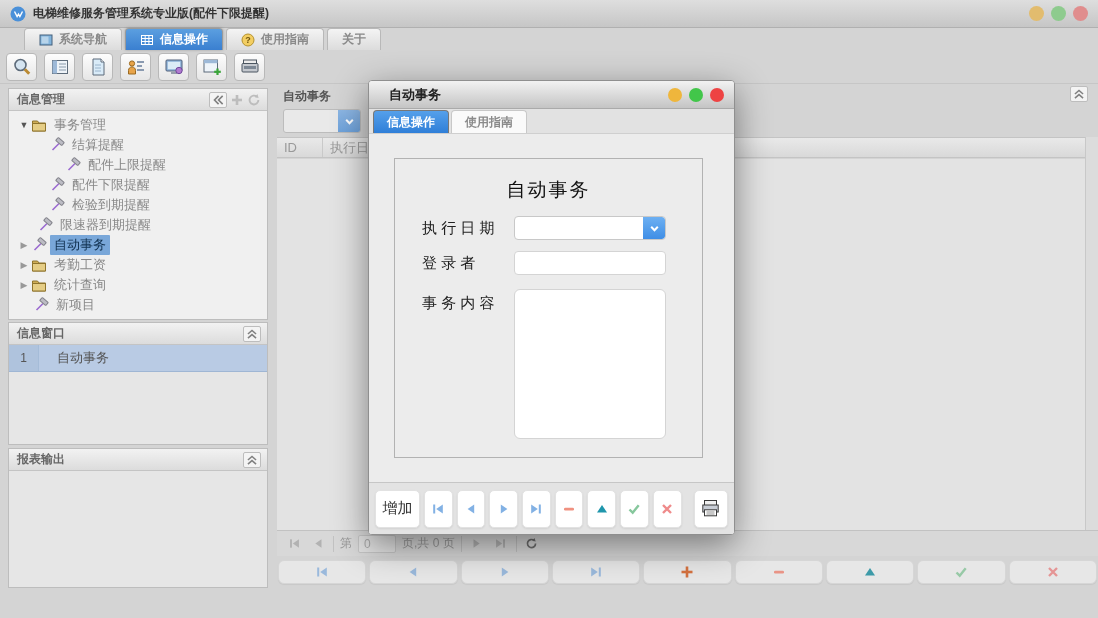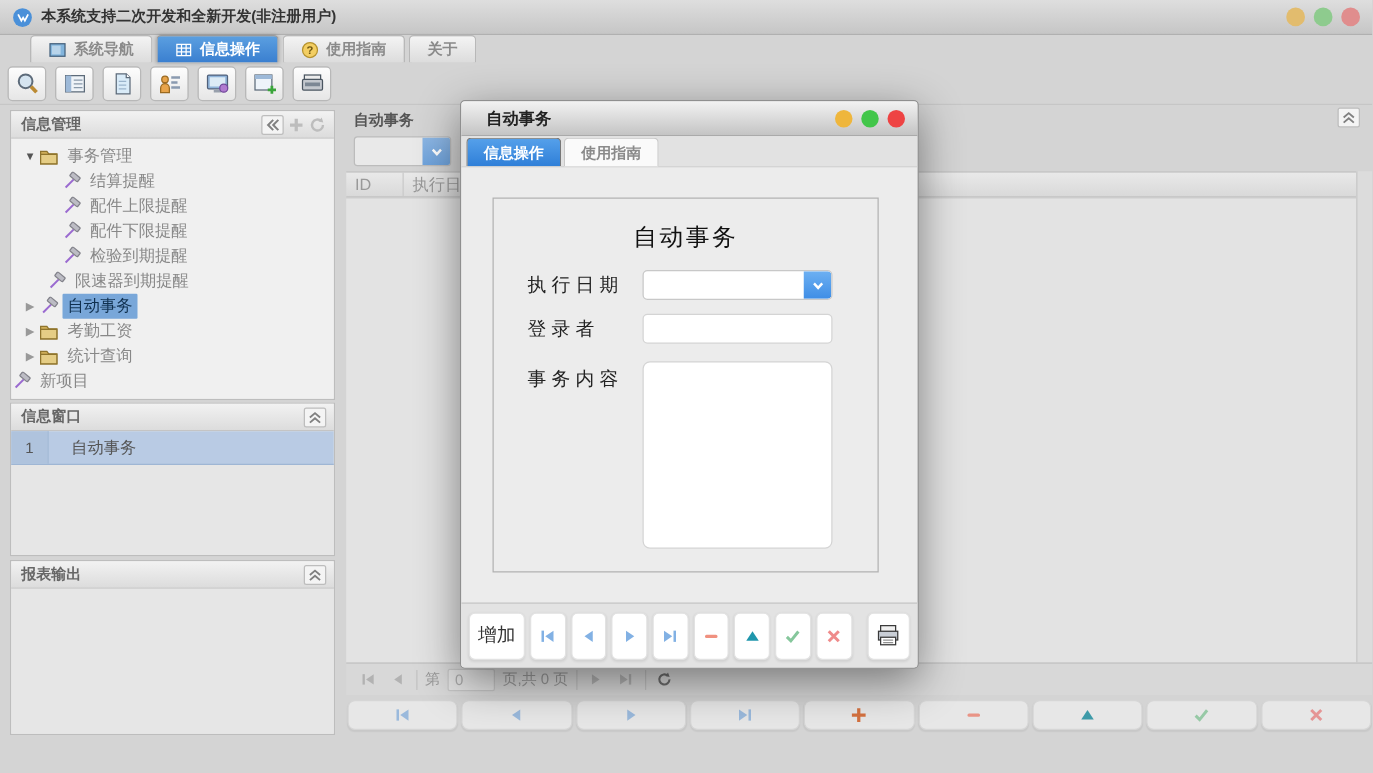--- a/index.html
+++ b/index.html
@@ -117,21 +117,21 @@
 
 <div id="app">
 
   <div class="titlebar">
     <span class="app-logo">
         <svg viewBox="0 0 16 16">
           <circle cx="8" cy="8" r="7.5" fill="#4a90d9"></circle>
           <path d="M4.5 5.5l2.6 5 1.4-2.4 1.4 2.4 2.6-5" stroke="#fff" stroke-width="1.4" fill="none"></path>
         </svg>
       </span>
-    <span class="win-title">本系统支持二次开发和全新开发(非注册用户)</span>
+    <span class="win-title">电梯维修服务管理系统专业版(配件下限提醒)</span>
     <span class="win-dots">
       <span class="win-dot dot-min"></span>
       <span class="win-dot dot-max"></span>
       <span class="win-dot dot-close"></span>
     </span>
   </div>
 
   <div class="tabbar" id="tabbar">
       <div class="tab">
         <span class="ticon">
@@ -294,21 +294,21 @@
             <span class="nico">
               <svg viewBox="0 0 16 16">
                 <line x1="3.5" y1="13" x2="10" y2="6.5" stroke="#9a6ad0" stroke-width="1.6"></line>
                 <g transform="rotate(40 11 4.5)">
                   <rect x="7" y="2.5" width="8" height="4" rx="0.8" fill="#bcbcc4" stroke="#82828a"></rect>
                 </g>
               </svg>
             </span>
             <span class="tree-label">结算提醒</span>
           </div>
-          <div class="tree-row" style="padding-left: 40px;">
+          <div class="tree-row" style="padding-left: 56px;">
             <span class="nico">
               <svg viewBox="0 0 16 16">
                 <line x1="3.5" y1="13" x2="10" y2="6.5" stroke="#9a6ad0" stroke-width="1.6"></line>
                 <g transform="rotate(40 11 4.5)">
                   <rect x="7" y="2.5" width="8" height="4" rx="0.8" fill="#bcbcc4" stroke="#82828a"></rect>
                 </g>
               </svg>
             </span>
             <span class="tree-label">配件上限提醒</span>
           </div>
@@ -370,21 +370,21 @@
           <div class="tree-row" style="padding-left: 8px;">
             <span class="caret">▶</span>
             <span class="nico">
               <svg viewBox="0 0 16 16">
                 <path d="M1.5 4h5l1.5 2h6.5v8H1.5z" fill="#cfae58" stroke="#8f742c"></path>
                 <path d="M1.5 6.5h13v7.5H1.5z" fill="#e5cd85" stroke="#8f742c"></path>
               </svg>
             </span>
             <span class="tree-label">统计查询</span>
           </div>
-          <div class="tree-row" style="">
+          <div class="tree-row" style="padding-left: 24px;">
             <span class="nico">
               <svg viewBox="0 0 16 16">
                 <line x1="3.5" y1="13" x2="10" y2="6.5" stroke="#9a6ad0" stroke-width="1.6"></line>
                 <g transform="rotate(40 11 4.5)">
                   <rect x="7" y="2.5" width="8" height="4" rx="0.8" fill="#bcbcc4" stroke="#82828a"></rect>
                 </g>
               </svg>
             </span>
             <span class="tree-label">新项目</span>
           </div>

